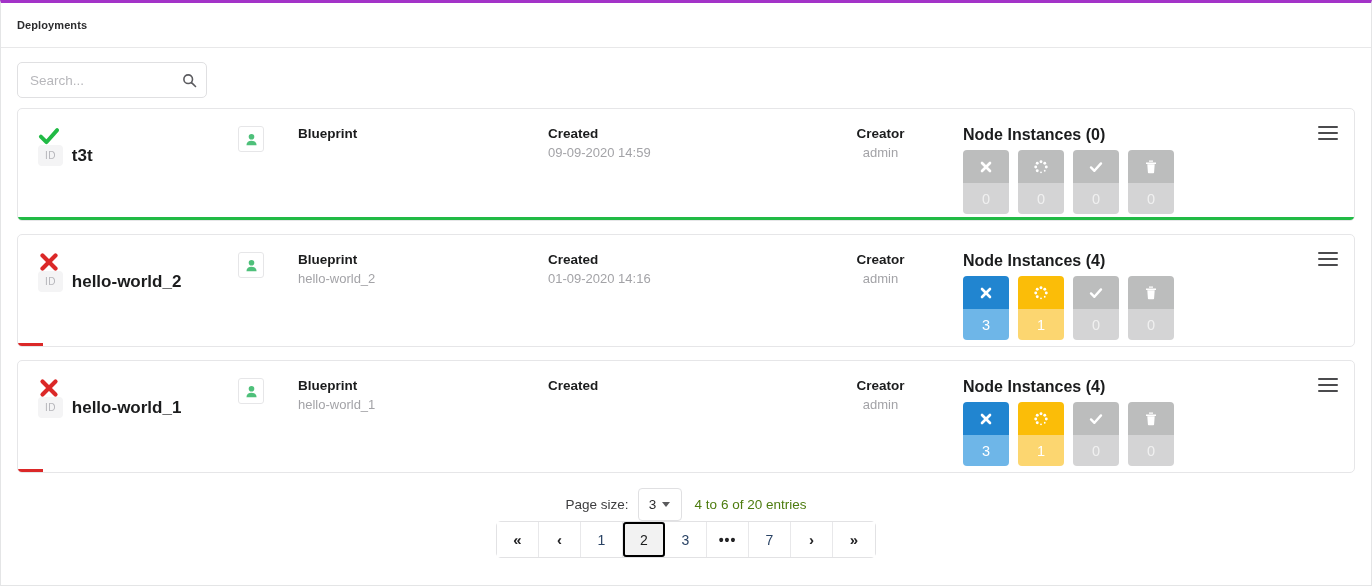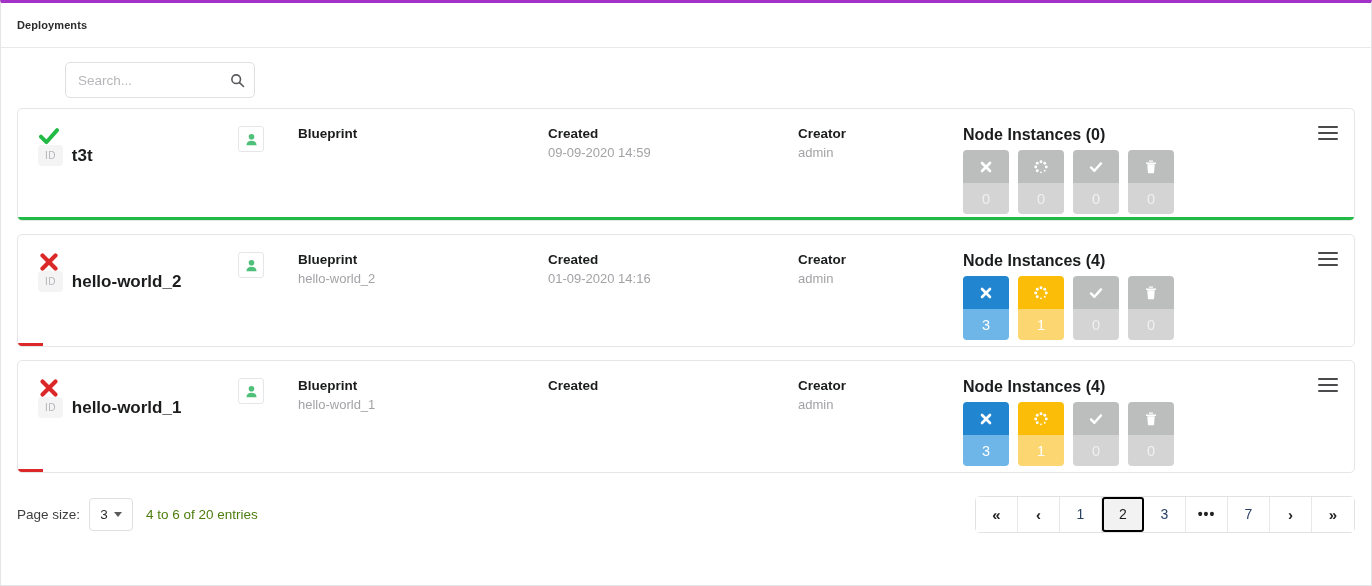--- a/index.html
+++ b/index.html
@@ -33,21 +33,20 @@
   .widget-title {
     font-size: 11px;
     font-weight: 700;
     color: #2b2b2d;
     letter-spacing: 0.1px;
   }
 
   
   .toolbar {
     padding: 14px 8px 10px 16px;
-    margin-left: 48px;
   }
   .search-box {
     position: relative;
     width: 190px;
     height: 36px;
   }
   .search-input {
     width: 100%;
     height: 100%;
     border: 1px solid #e0e0e2;
@@ -140,21 +139,21 @@
     display: flex; align-items: center; justify-content: center;
     background: #fff;
   }
 
   
   .col-info {
     padding-top: 17px;
   }
   .col-blueprint { flex: 0 0 250px; }
   .col-created   { flex: 0 0 250px; }
-  .col-creator   { flex: 0 0 165px; }
+  .col-creator   { flex: 0 0 165px; text-align: center; }
   .info-label {
     font-size: 13.5px;
     font-weight: 700;
     color: #1b1c1d;
     line-height: 1.25;
   }
   .info-value {
     font-size: 13px;
     color: #a3a3a7;
     line-height: 1.35;
@@ -216,20 +215,21 @@
   }
   .row-menu span:last-child { margin-bottom: 0; }
 
   
   .footer {
     display: flex;
     align-items: center;
     justify-content: space-between;
     padding: 2px 16px 0 16px;
     height: 54px;
+    flex-direction: column;
   }
   .page-size-group {
     display: flex;
     align-items: center;
     gap: 9px;
   }
   .page-size-label {
     font-size: 13.5px;
     color: #3d3d3f;
   }

